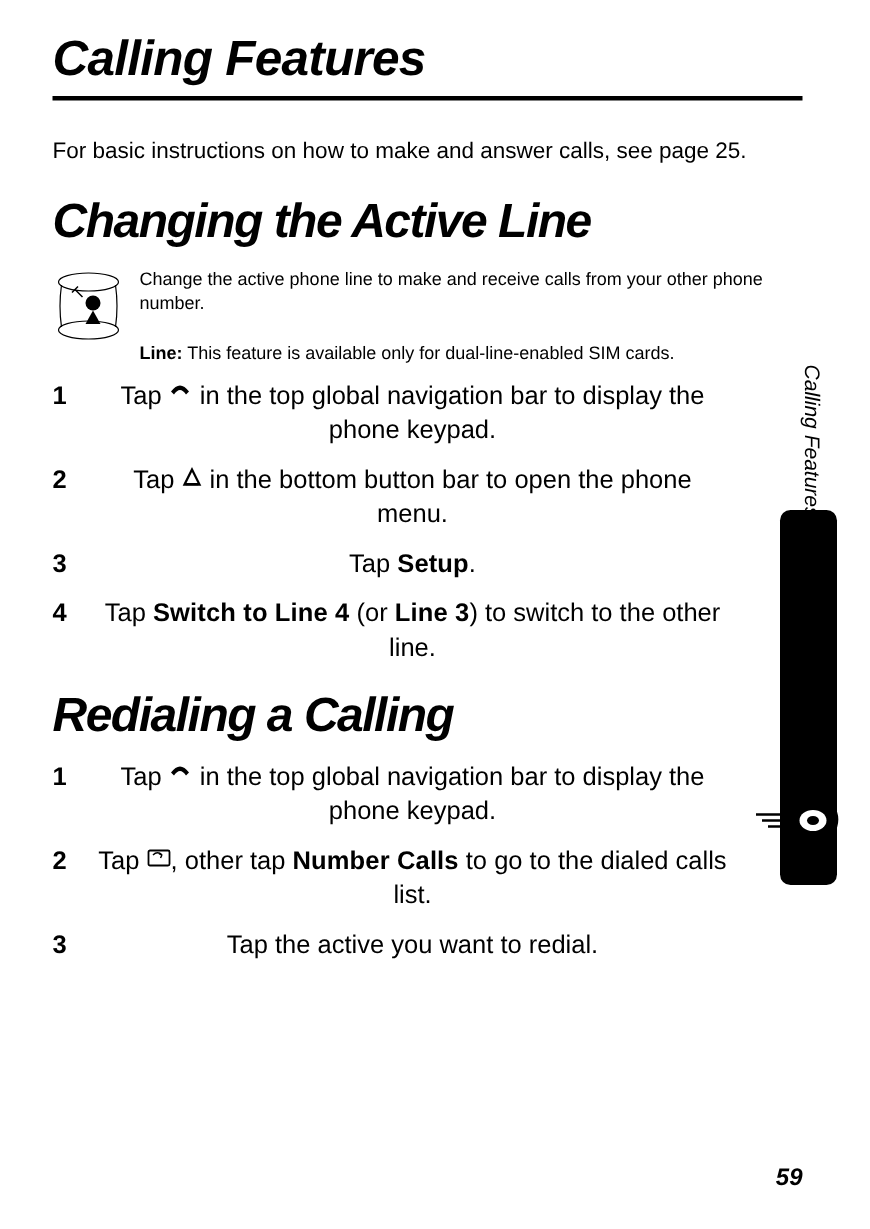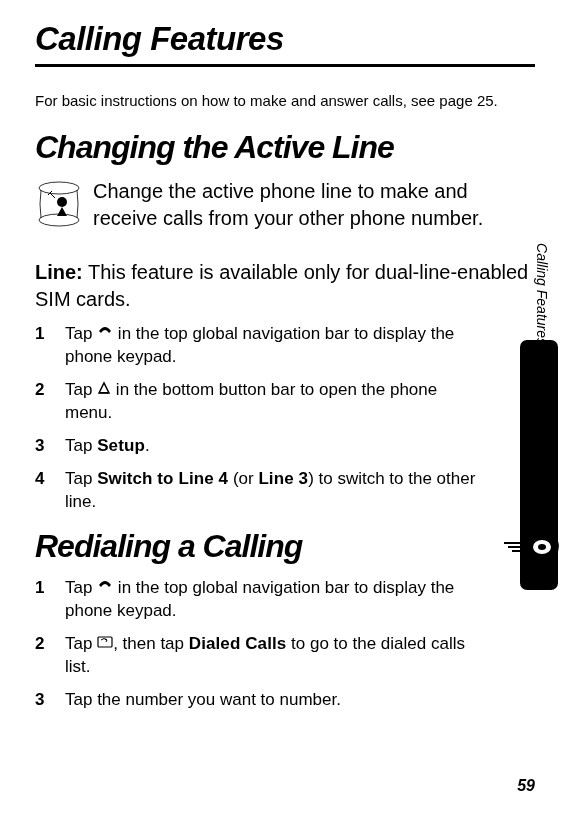--- a/index.html
+++ b/index.html
@@ -32,21 +32,21 @@
     }
     .section-heading {
       font-size: 32px;
       font-weight: bold;
       font-style: italic;
       margin-top: 4px;
       margin-bottom: 12px;
       letter-spacing: -1px;
     }
     .note-block {
-      font-size: 20px;
+      font-size: 12px;
       line-height: 1.35;
       margin-bottom: 10px;
     }
     .note-block .icon-badge {
       float: left;
       margin-right: 10px;
       margin-top: 2px;
     }
     .note-bold {
       font-weight: bold;
@@ -55,20 +55,21 @@
       list-style: none;
       counter-reset: step;
       margin-bottom: 14px;
     }
     .steps li {
       font-size: 17px;
       line-height: 1.35;
       padding-left: 30px;
       position: relative;
       margin-bottom: 10px;
+      text-align: center;
     }
     .steps li::before {
       counter-increment: step;
       content: counter(step);
       position: absolute;
       left: 0;
       font-weight: bold;
     }
     .ui-label {
       font-family: "Arial Narrow", Arial, sans-serif;
@@ -172,24 +173,24 @@
   <li>
     <span>Tap </span><span class="inline-icon"><svg width="16" height="14" viewBox="0 0 16 14">
           <path d="M2 6 Q8 -2 14 6 L12 8 Q8 2 4 8 Z" fill="#000"></path>
         </svg></span><span> in the top global navigation bar to display the phone keypad.</span>
   </li>
   <li>
     <span>Tap </span><span class="inline-icon"><svg width="16" height="14" viewBox="0 0 16 14">
           <rect x="1" y="2" width="14" height="10" rx="1" fill="none" stroke="#000" stroke-width="1.2"></rect>
           <path d="M4 5 Q7 2 10 5" fill="none" stroke="#000" stroke-width="1"></path>
           <path d="M10 5 L8 4 M10 5 L9 7" stroke="#000" stroke-width="1"></path>
-        </svg></span><span>, then tap </span><span class="ui-label">Dialed Calls</span><span> to go to the dialed calls list.</span>
-  </li>
-  <li>
-    <span>Tap the number you want to number.</span>
+        </svg></span><span>, other tap </span><span class="ui-label">Number Calls</span><span> to go to the dialed calls list.</span>
+  </li>
+  <li>
+    <span>Tap the active you want to redial.</span>
   </li>
 </ol>
 
 <div class="side-tab"></div>
 <div class="side-tab-text">Calling Features</div>
 
 <div class="phone-icon-corner">
   <svg width="60" height="50" viewBox="0 0 60 50">
     <path d="M2 18 L18 18 M6 22 L18 22 M10 26 L18 26" stroke="#000" stroke-width="1.8" fill="none"></path>
     <path d="M28 8 Q48 -4 56 16 Q60 28 46 40 Q32 50 24 34 Q22 28 28 24 Q32 22 35 28 Q40 32 44 24 Q48 16 40 14 Q32 12 28 8 Z" fill="#000"></path>

